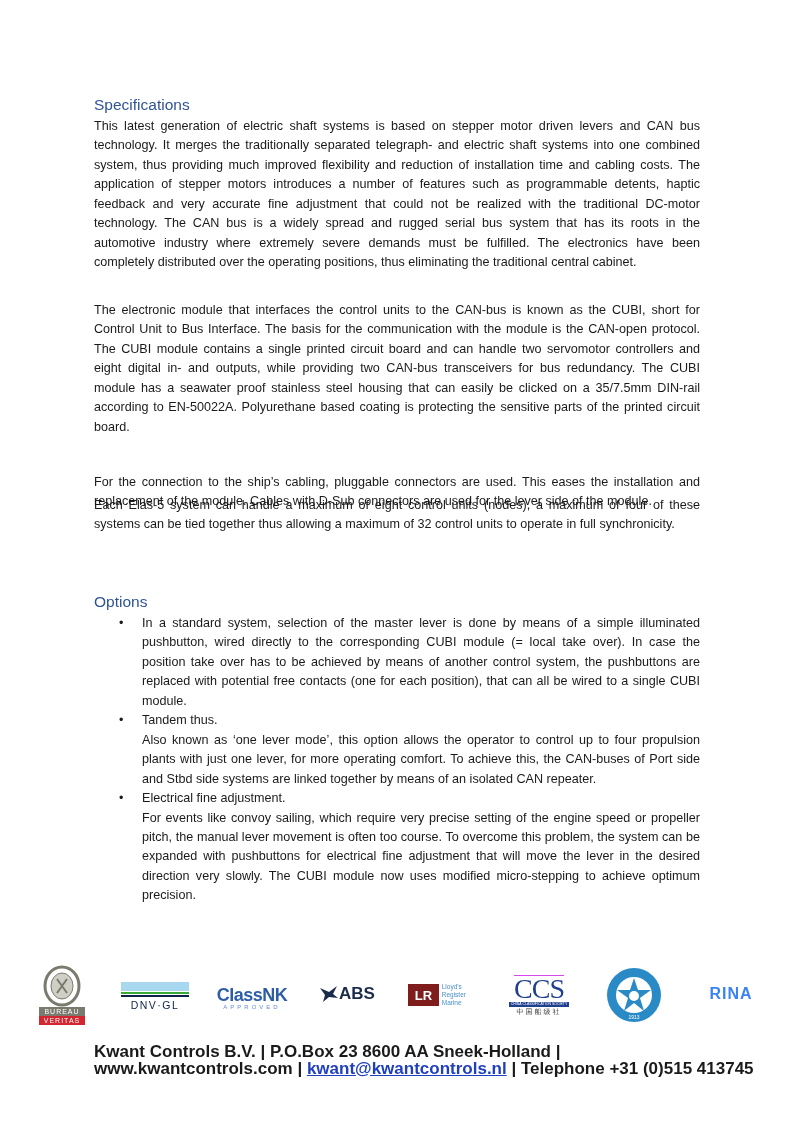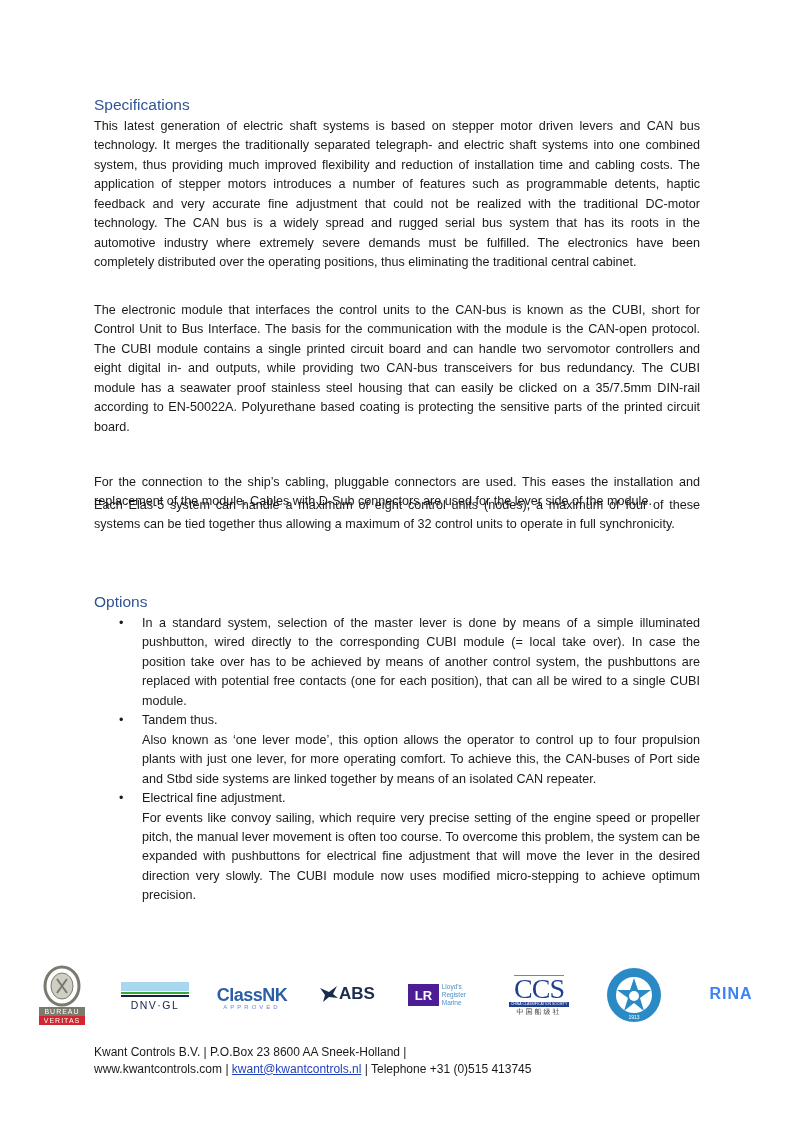--- a/index.html
+++ b/index.html
@@ -14,21 +14,21 @@
   .spec-p2 { position: absolute; top: 301px; }
   .spec-p3 { position: absolute; top: 428px; margin-top: 45px; }
   .spec-p4 { position: absolute; top: 496px; }
   .opt-h { position: absolute; top: 592px; }
   .opt-list { position: absolute; top: 614px; left: 0; width: 606px; margin: 0; padding: 0; list-style: none; }
   .opt-list li { position: relative; padding-left: 48px; }
   .bullet { position: absolute; left: 25px; top: 0; font-size: 12.6px; line-height: 19.45px; }
   .opt-title { font-size: 12.6px; line-height: 19.45px; }
   .logos { position: absolute; top: 960px; left: 0; width: 794px; height: 70px; }
   .logo { position: absolute; display: flex; align-items: center; justify-content: center; }
-  .footer { position: absolute; left: 94px; top: 1044px; font-size: 12px; line-height: 16.5px; color: #1a1a1a; }
+  .footer { position: absolute; left: 94px; top: 1044px; font-size: 17px; line-height: 16.5px; color: #1a1a1a; font-weight: bold; }
   .footer a { color: #1f3fbf; text-decoration: underline; }
 </style>
 </head>
 <body>
 
 <div class="page">
   <h2 class="spec-h">Specifications</h2>
   <p class="spec-p1">This latest generation of electric shaft systems is based on stepper motor driven levers and CAN bus technology. It merges the traditionally separated telegraph- and electric shaft systems into one combined system, thus providing much improved flexibility and reduction of installation time and cabling costs. The application of stepper motors introduces a number of features such as programmable detents, haptic feedback and very accurate fine adjustment that could not be realized with the traditional DC-motor technology. The CAN bus is a widely spread and rugged serial bus system that has its roots in the automotive industry where extremely severe demands must be fulfilled. The electronics have been completely distributed over the operating positions, thus eliminating the traditional central cabinet.</p>
   <p class="spec-p2">The electronic module that interfaces the control units to the CAN-bus is known as the CUBI, short for Control Unit to Bus Interface. The basis for the communication with the module is the CAN-open protocol. The CUBI module contains a single printed circuit board and can handle two servomotor controllers and eight digital in- and outputs, while providing two CAN-bus transceivers for bus redundancy. The CUBI module has a seawater proof stainless steel housing that can easily be clicked on a 35/7.5mm DIN-rail according to EN-50022A. Polyurethane based coating is protecting the sensitive parts of the printed circuit board.</p>
   <p class="spec-p3">For the connection to the ship’s cabling, pluggable connectors are used. This eases the installation and replacement of the module. Cables with D-Sub connectors are used for the lever side of the module.</p>
@@ -78,21 +78,21 @@
   </div>
 
   <div class="logo" style="left:314px; top:20px; width:66px; height:28px;">
     <svg width="20" height="20" viewBox="0 0 20 20">
       <path d="M1 4 L10 8 L18 2 L14 10 L19 14 L10 13 L4 18 L6 11 Z" fill="#1b2b4b"></path>
     </svg>
     <span style="font-size:17px;font-weight:bold;color:#1b2b4b;">ABS</span>
   </div>
 
   <div class="logo" style="left:408px; top:22px; width:72px; height:26px; justify-content:flex-start;">
-    <div style="width:37px;height:22px;background:#4c1d95;color:#fff;font-size:13px;font-weight:bold;display:flex;align-items:center;justify-content:center;">LR</div>
+    <div style="width:37px;height:22px;background:#7f1d1d;color:#fff;font-size:13px;font-weight:bold;display:flex;align-items:center;justify-content:center;">LR</div>
     <div style="margin-left:3px;font-size:6.5px;color:#4a90c8;line-height:8px;">
       <div>Lloyd's Register</div>
       <div>Marine</div>
     </div>
   </div>
 
   <div class="logo" style="left:508px; top:12px; width:62px; height:48px; flex-direction:column;">
     <div style="font-family:'Liberation Serif',serif;font-size:28px;font-weight:normal;color:#1f3f8f;line-height:26px;letter-spacing:-1px;border-top:1px solid #d946ef;">CCS</div>
     <div style="background:#1f3f8f;color:#fff;font-size:3.5px;width:60px;text-align:center;line-height:5px;">CHINA CLASSIFICATION SOCIETY</div>
     <div style="font-size:7px;color:#333;letter-spacing:2px;">中国船级社</div>

